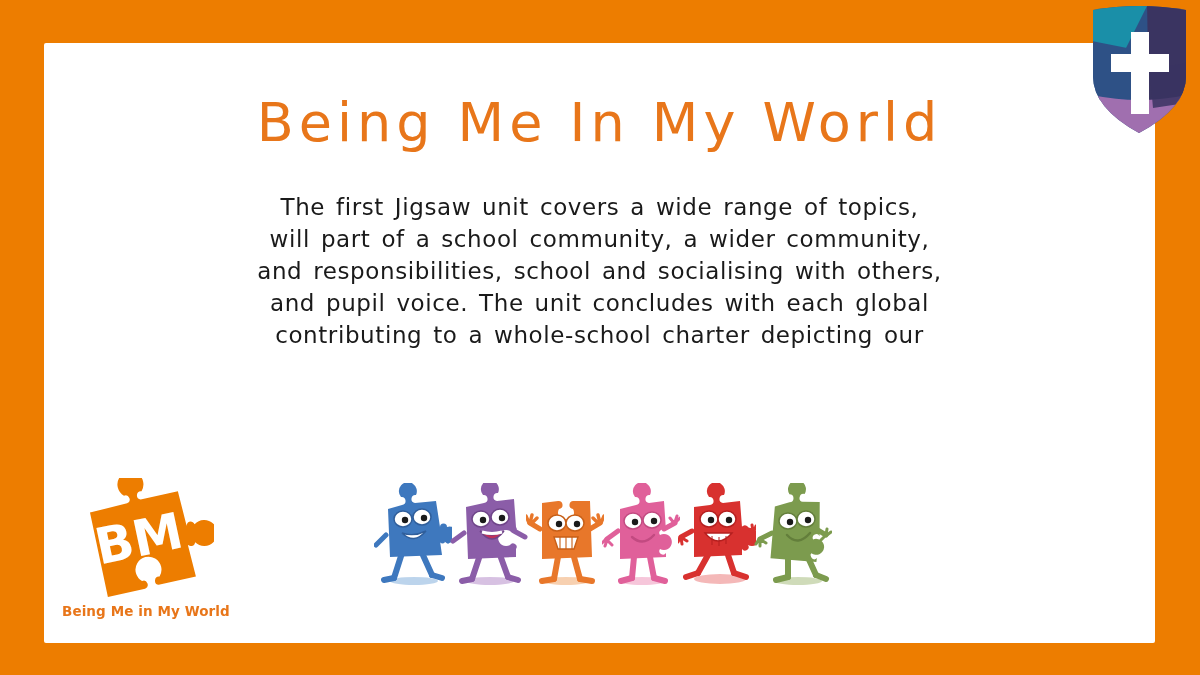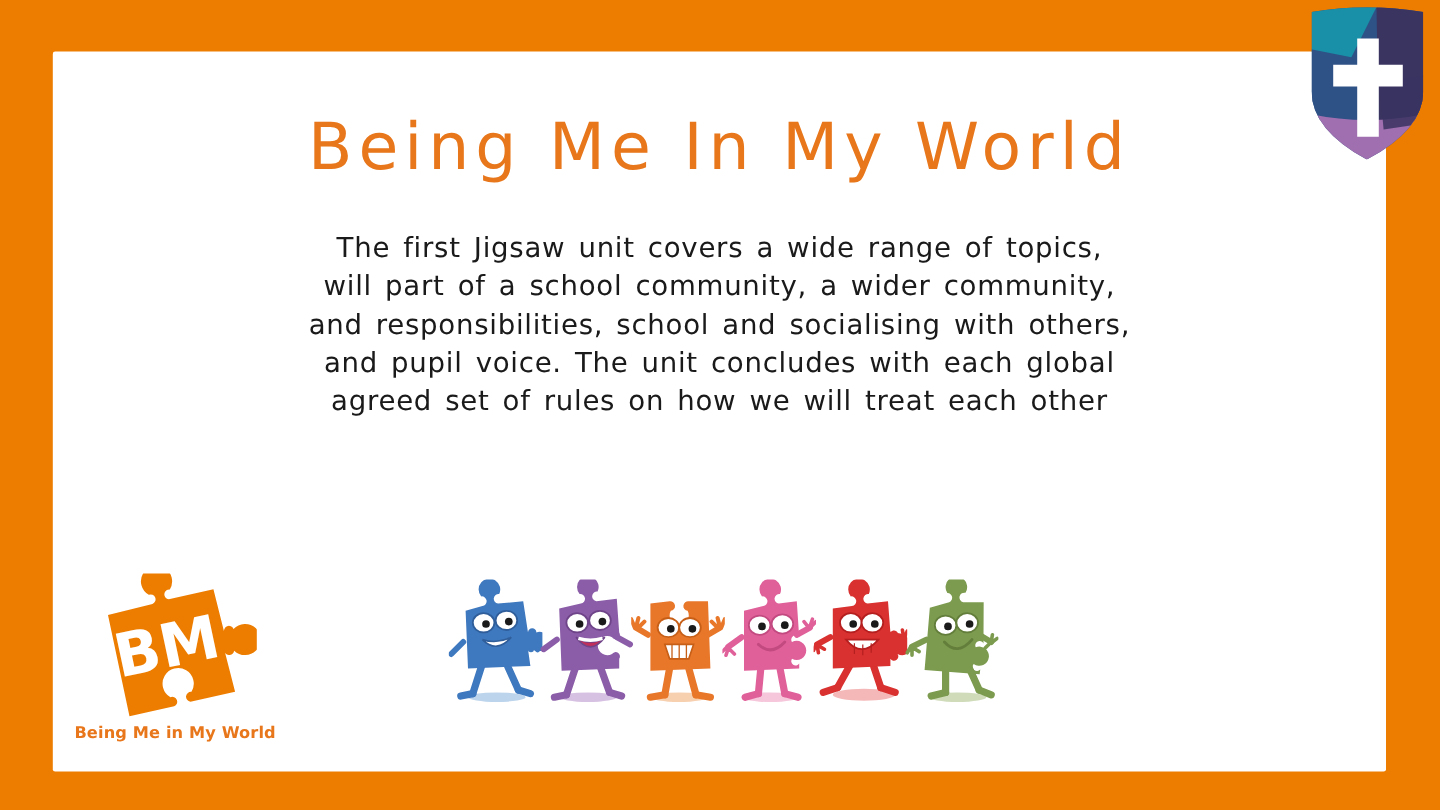--- a/index.html
+++ b/index.html
@@ -123,21 +123,21 @@
 
   <div id="card">
 
     <div id="title">Being Me In My World</div>
 
     <div id="body-text">
       <div>The first Jigsaw unit covers a wide range of topics,</div>
       <div>will part of a school community, a wider community,</div>
       <div>and responsibilities, school and socialising with others,</div>
       <div>and pupil voice. The unit concludes with each global</div>
-      <div>agreed set of rules on how we will treat each other</div>
+      <div>contributing to a whole-school charter depicting our</div>
     </div>
 
     <div id="bm-logo">
 
       <svg id="bm-piece" viewBox="0 0 150 120">
         <g transform="rotate(-8 75 60)">
 
           <path d="M30 28 L68 24
                    A1 1 0 0 0 66 16
                    A13 13 0 1 1 84 14

